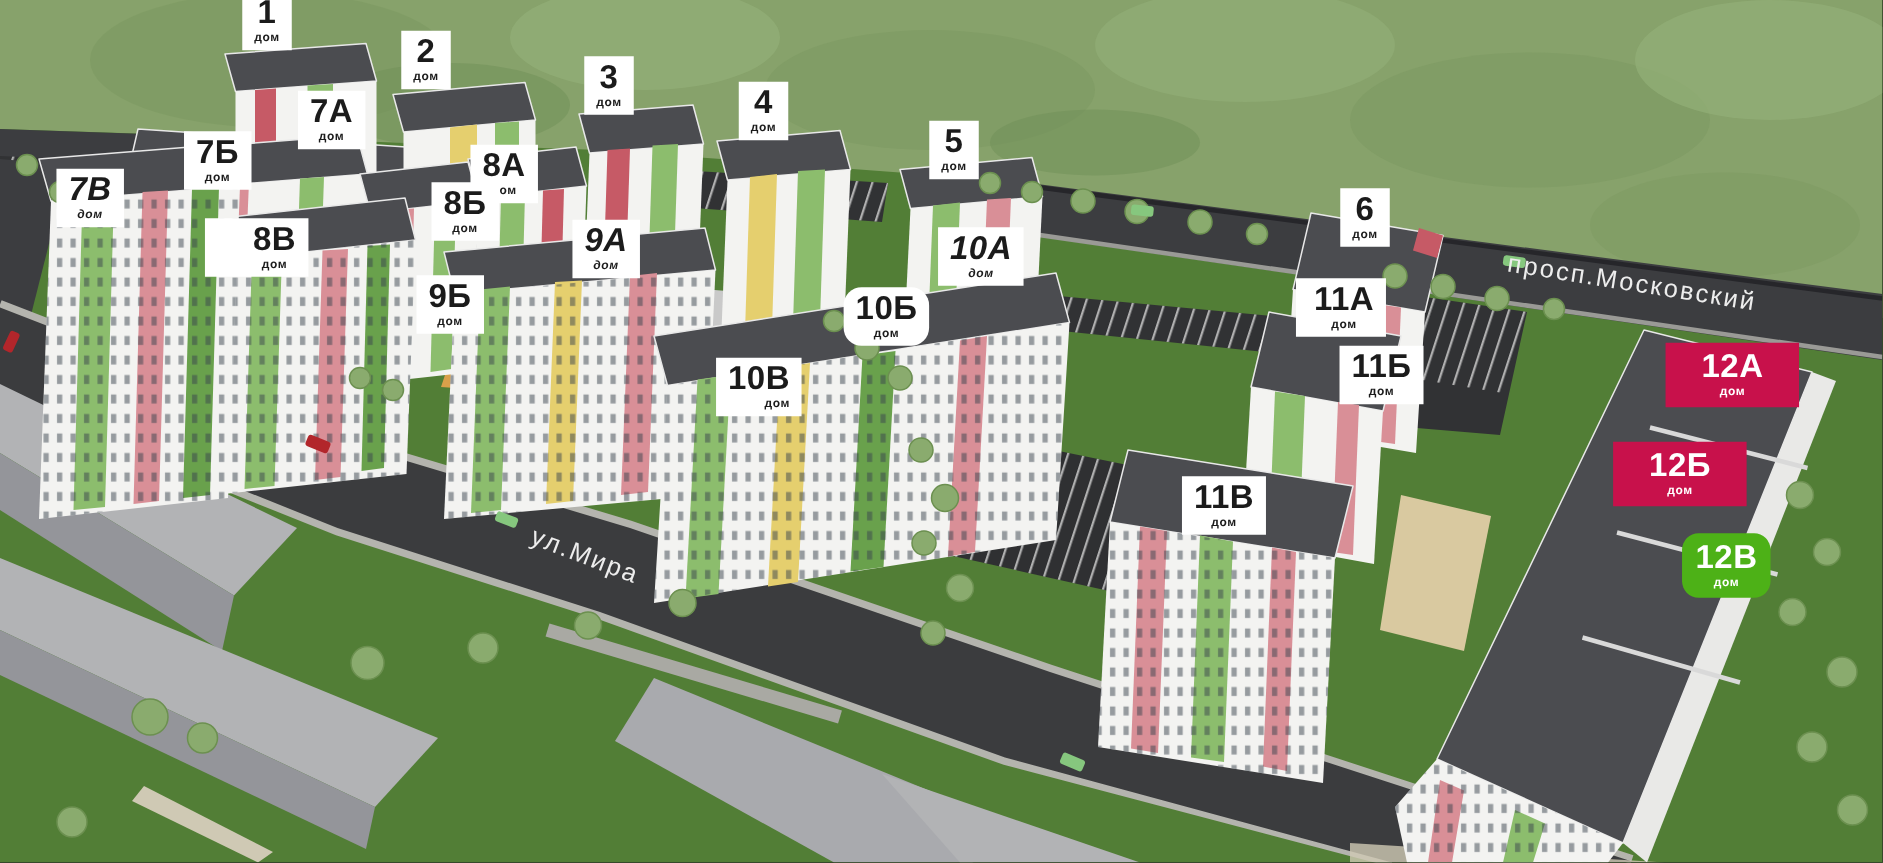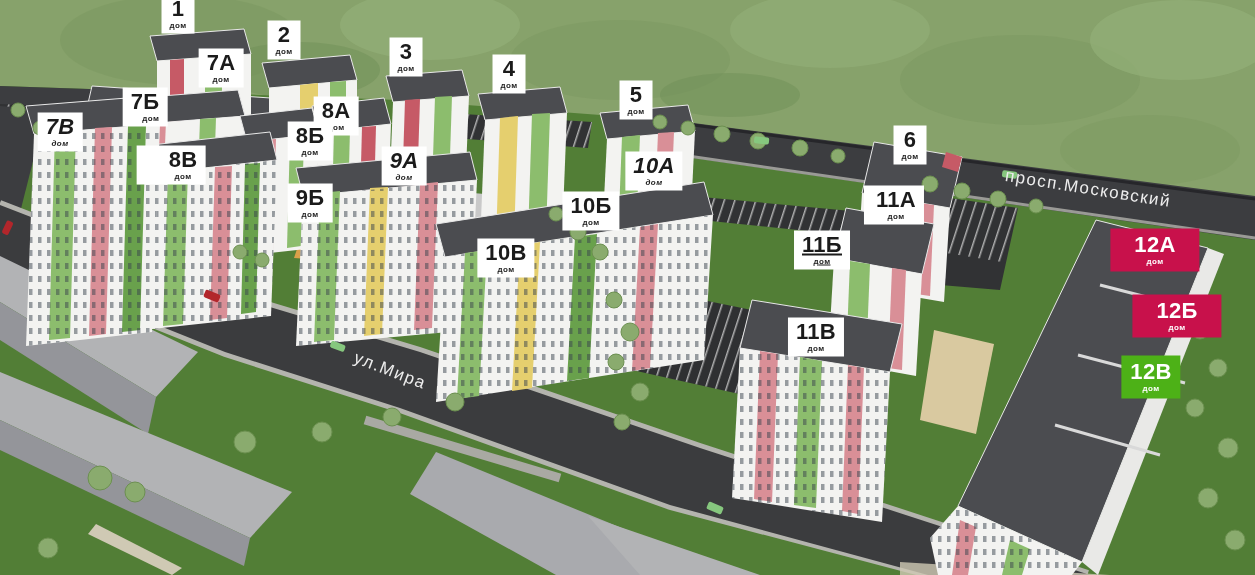--- a/index.html
+++ b/index.html
@@ -11,21 +11,21 @@
   #scene svg{position:absolute;left:0;top:0;}
   #label-layer{position:absolute;left:0;top:0;width:100%;height:100%;}
   .bldg-label{
     position:absolute;transform:translate(-50%,-50%);
     background:#ffffff;color:#1b1b1b;text-align:center;
     padding:3px 8px 4px 8px;line-height:1;cursor:pointer;white-space:nowrap;
   }
   .bldg-label .num{font-size:22px;font-weight:600;letter-spacing:.3px;display:block;}
   .bldg-label .sub{display:block;font-size:8px;font-weight:700;margin-top:2px;letter-spacing:.4px;}
   .bldg-label.red{background:var(--label-red,#c8114b);color:#fff;padding:5px 24px 6px;}
-  .bldg-label.green{background:var(--label-green,#4db117);color:#fff;padding:5px 9px 6px;}
+  .bldg-label.green{background:var(--label-green,#4db117);color:#fff;padding:5px 9px 6px;border-radius:11px;}
   .street-label{
     position:absolute;transform:translate(-50%,-50%) rotate(var(--rot,0deg));
     color:#ededed;font-size:17px;letter-spacing:1.5px;white-space:nowrap;
     font-weight:400;
   }
 </style>
 </head>
 <body>
 
 <div id="scene">
@@ -279,25 +279,25 @@
         <span class="sub">дом</span>
       </div>
       <div class="bldg-label " style="left: 636px; top: 100px;">
         <span class="num">5</span>
         <span class="sub">дом</span>
       </div>
       <div class="bldg-label " style="left: 910px; top: 145px;">
         <span class="num">6</span>
         <span class="sub">дом</span>
       </div>
-      <div class="bldg-label " style="left: 221px; top: 68px;">
+      <div class="bldg-label " style="left: 221px; top: 80px;">
         <span class="num">7А</span>
         <span class="sub">дом</span>
       </div>
-      <div class="bldg-label " style="left: 145px; top: 107px; text-align: right;">
+      <div class="bldg-label " style="left: 145px; top: 107px;">
         <span class="num">7Б</span>
         <span class="sub">дом</span>
       </div>
       <div class="bldg-label " style="left: 60px; top: 132px; font-style: italic;">
         <span class="num">7В</span>
         <span class="sub">дом</span>
       </div>
       <div class="bldg-label " style="left: 336px; top: 116px;">
         <span class="num">8А</span>
         <span class="sub">дом</span>
@@ -307,53 +307,53 @@
         <span class="sub">дом</span>
       </div>
       <div class="bldg-label " style="left: 171px; top: 165px; padding-left: 32px;">
         <span class="num">8В</span>
         <span class="sub">дом</span>
       </div>
       <div class="bldg-label " style="left: 404px; top: 166px; font-style: italic;">
         <span class="num">9А</span>
         <span class="sub">дом</span>
       </div>
-      <div class="bldg-label " style="left: 310px; top: 203px;">
+      <div class="bldg-label " style="left: 300px; top: 203px;">
         <span class="num">9Б</span>
         <span class="sub">дом</span>
       </div>
       <div class="bldg-label " style="left: 654px; top: 171px; font-style: italic;">
         <span class="num">10А</span>
         <span class="sub">дом</span>
       </div>
-      <div class="bldg-label " style="left: 591px; top: 211px;">
+      <div class="bldg-label " style="left: 591px; top: 211px; border-radius: 12px;">
         <span class="num">10Б</span>
         <span class="sub">дом</span>
       </div>
-      <div class="bldg-label " style="left: 506px; top: 258px;">
+      <div class="bldg-label " style="left: 506px; top: 258px; text-align: right;">
         <span class="num">10В</span>
         <span class="sub">дом</span>
       </div>
       <div class="bldg-label " style="left: 894px; top: 205px; padding-left: 12px;">
         <span class="num">11А</span>
         <span class="sub">дом</span>
       </div>
-      <div class="bldg-label " style="left: 822px; top: 250px; text-decoration: underline;">
+      <div class="bldg-label " style="left: 921px; top: 250px;">
         <span class="num">11Б</span>
         <span class="sub">дом</span>
       </div>
       <div class="bldg-label " style="left: 816px; top: 322px; margin-top: 15px;">
         <span class="num">11В</span>
         <span class="sub">дом</span>
       </div>
       <div class="bldg-label red" style="left: 1155px; top: 250px;">
         <span class="num">12А</span>
         <span class="sub">дом</span>
       </div>
-      <div class="bldg-label red" style="left: 1177px; top: 316px;">
+      <div class="bldg-label red" style="left: 1120px; top: 316px;">
         <span class="num">12Б</span>
         <span class="sub">дом</span>
       </div>
       <div class="bldg-label green" style="left: 1151px; top: 377px;">
         <span class="num">12В</span>
         <span class="sub">дом</span>
       </div>
       <div class="street-label" style="left: 390px; top: 371px; --rot: 21deg;">ул.Мира</div>
       <div class="street-label" style="left: 1088px; top: 189px; --rot: 9deg;">просп.Московский</div>
     </div>

